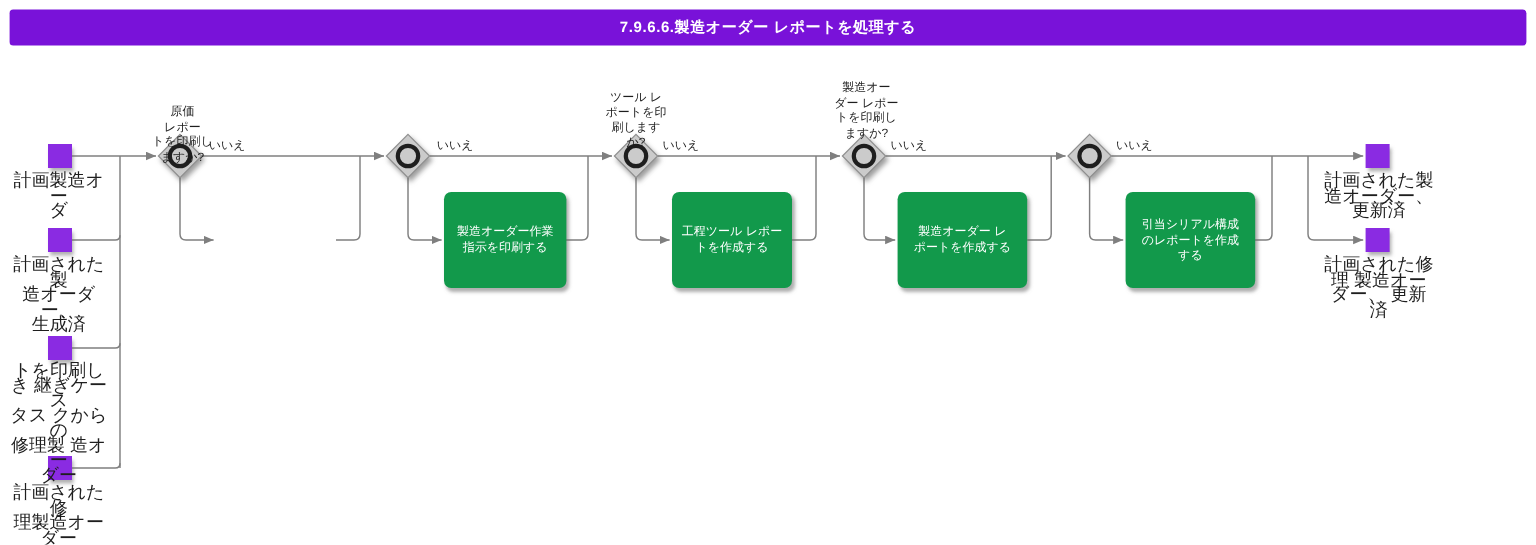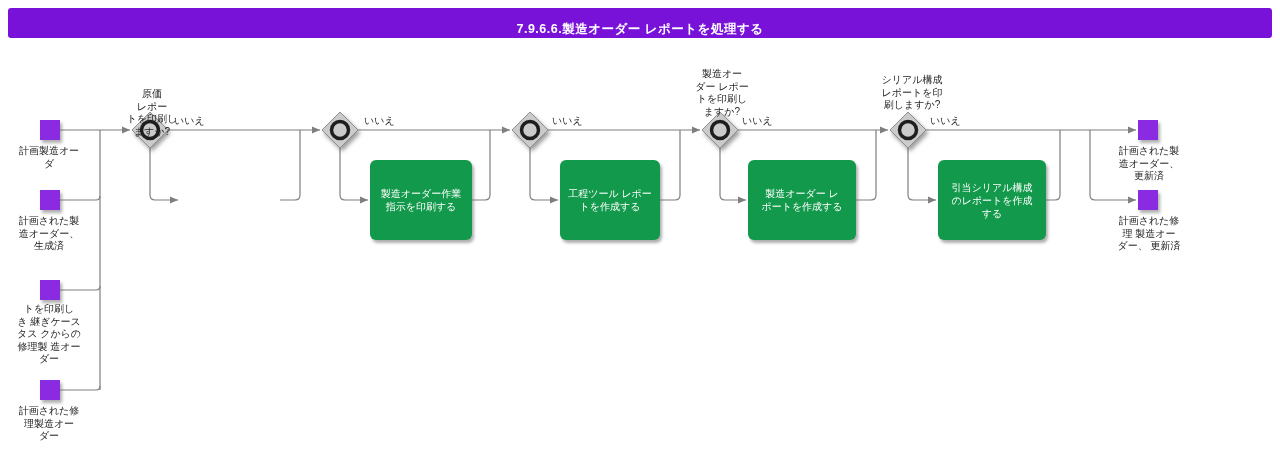--- a/index.html
+++ b/index.html
@@ -13,32 +13,32 @@
   }
   *{box-sizing:border-box;margin:0;padding:0}
   body{
     font-family:"Liberation Sans","DejaVu Sans",sans-serif;
     background:#fff;color:var(--text);
   }
   .canvas{position:relative;width:1280px;height:454px;background:#fff;overflow:hidden}
   .title-bar{
     position:absolute;left:8px;top:8px;width:1264px;height:30px;
     background:var(--title_bar);border-radius:3px;
-    display:flex;align-items:flex-end;justify-content:center;
+    display:flex;align-items:center;justify-content:center;
   }
   .title-bar span{color:#fff;font-weight:bold;font-size:12.5px;letter-spacing:.5px}
   svg.wires{position:absolute;left:0;top:0}
   svg.wires path{stroke:var(--line);stroke-width:1.2;fill:none}
   svg.wires .arrhead{fill:var(--line);stroke:none}
   .sq{
     position:absolute;width:20px;height:20px;background:var(--input_square);
     box-shadow:2px 3px 3px rgba(110,110,110,.55);
   }
   .node-label{
-    position:absolute;width:84px;text-align:center;font-size:10px;line-height:12.5px;
+    position:absolute;width:84px;text-align:center;font-size:15px;line-height:12.5px;
     white-space:pre-line;color:var(--text);
   }
   .q-label{
     position:absolute;width:84px;text-align:center;font-size:10px;line-height:12.5px;
     white-space:pre-line;color:var(--text);
   }
   .no-label{position:absolute;font-size:10px;color:var(--text)}
   .gateway{position:absolute;width:40px;height:40px;filter:drop-shadow(2px 3px 2px rgba(90,90,90,.6))}
   .gateway polygon{fill:var(--gateway_fill);stroke:var(--gateway_border);stroke-width:1}
   .gateway circle{fill:none;stroke:#1E1E1E;stroke-width:3.5}
@@ -130,27 +130,28 @@
     </svg>
   <svg class="gateway" style="left:888px;top:110px" viewBox="0 0 40 40">
       <polygon points="20,2 38,20 20,38 2,20"></polygon>
       <circle cx="20" cy="20" r="8.5"></circle>
     </svg>
 
   <div class="q-label" style="left:110px;top:88px">原価
 レポー
 トを印刷し
 ますか?</div>
+  <div class="q-label" style="left:488px;top:76px">ツール レ
+ポートを印
+刷します
+か?</div>
   <div class="q-label" style="left:680px;top:68px">製造オー
 ダー レポー
 トを印刷し
 ますか?</div>
-  <div class="q-label" style="left:870px;top:74px">シリアル構成
-レポートを印
-刷しますか?</div>
 
   <div class="no-label" style="left:174px;top:114px">いいえ</div>
   <div class="no-label" style="left:364px;top:114px">いいえ</div>
   <div class="no-label" style="left:552px;top:114px">いいえ</div>
   <div class="no-label" style="left:742px;top:114px">いいえ</div>
   <div class="no-label" style="left:930px;top:114px">いいえ</div>
 
   <div class="proc" style="left:370px;top:160px;width:102px">製造オーダー作業
 指示を印刷する</div>
   <div class="proc" style="left:560px;top:160px;width:100px">工程ツール レポー

